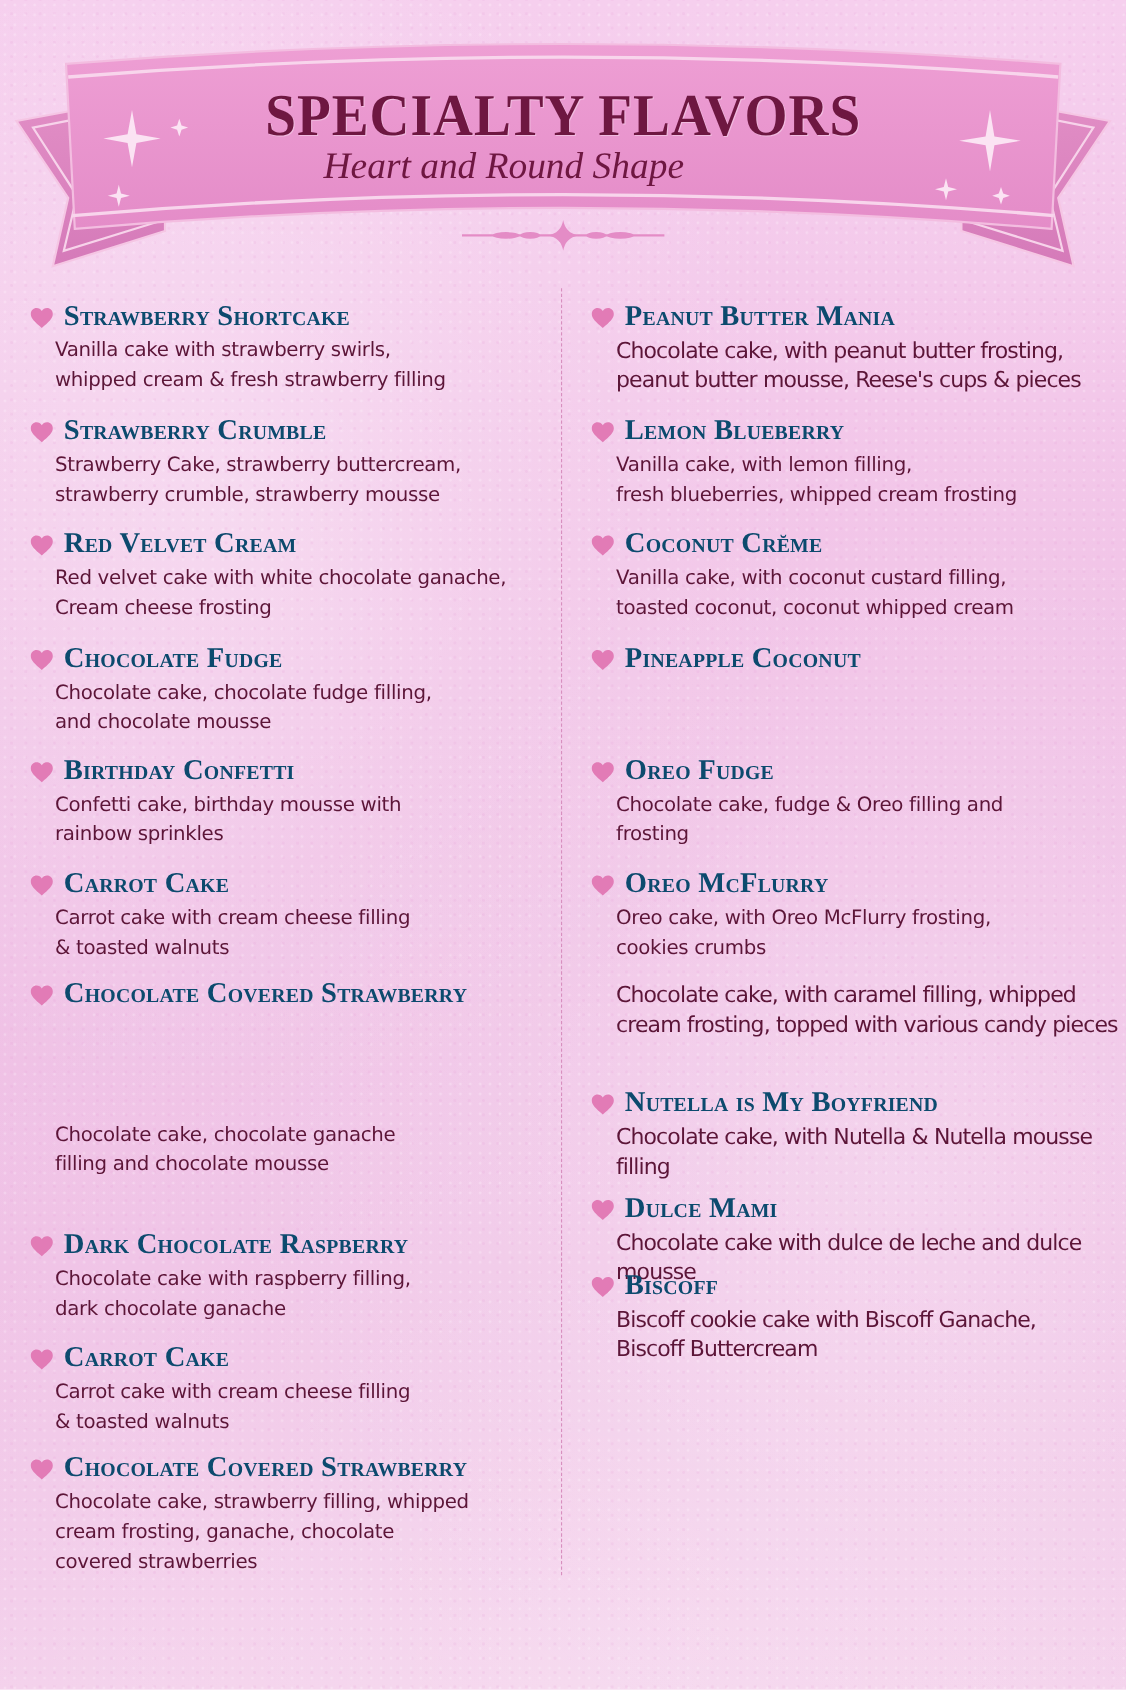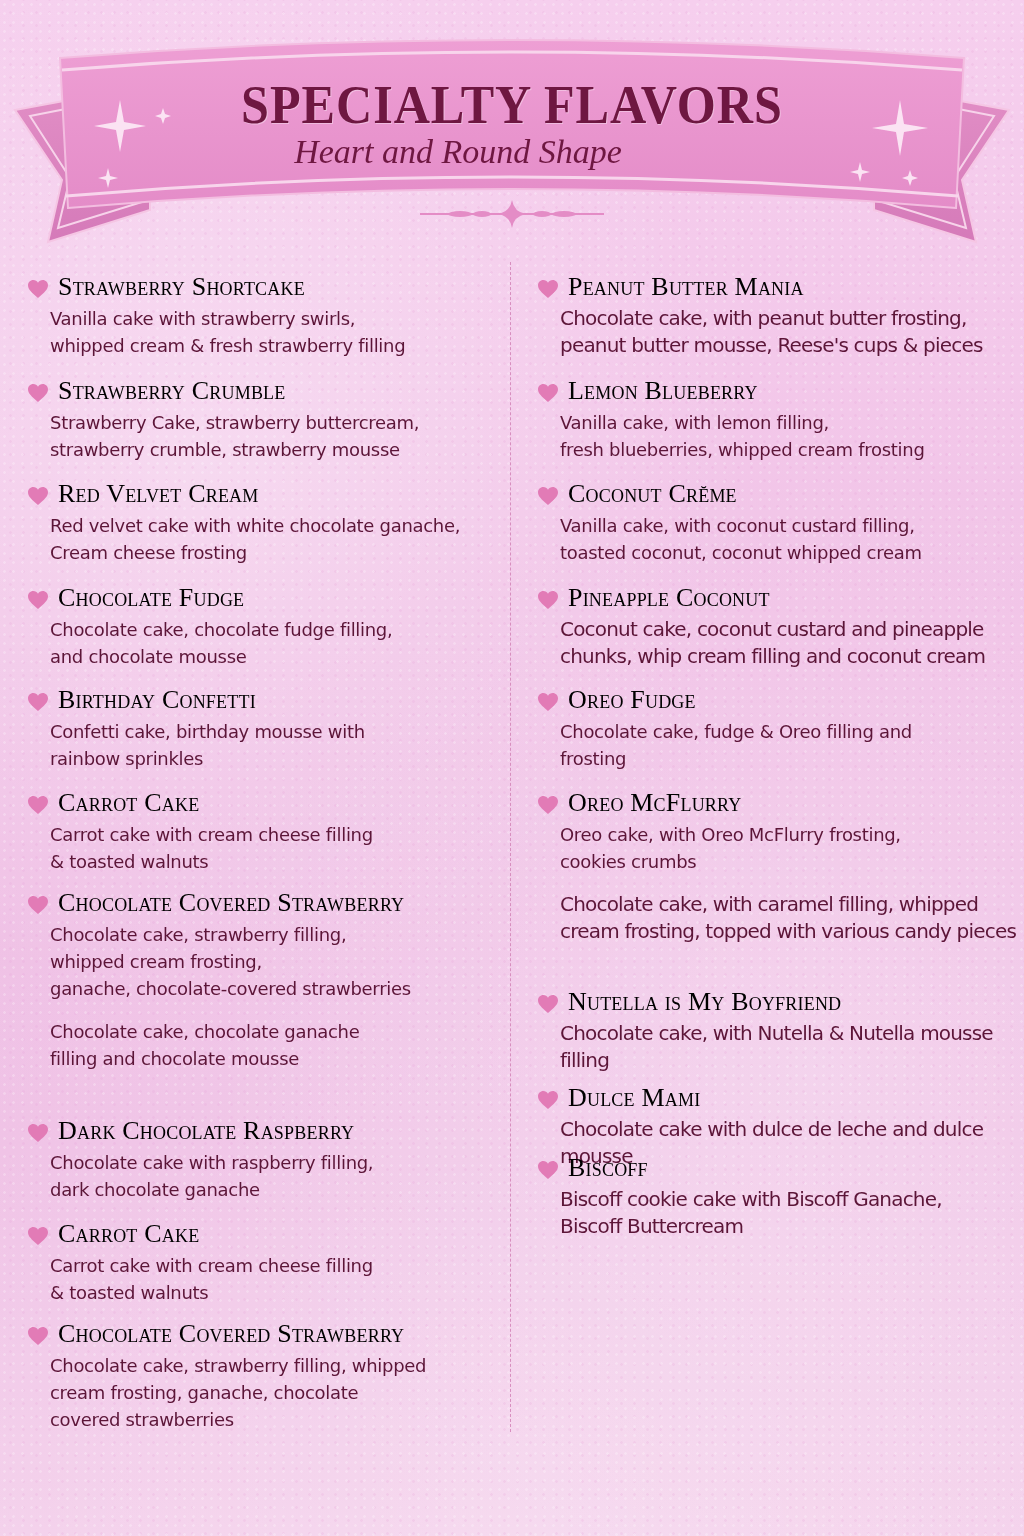--- a/index.html
+++ b/index.html
@@ -54,25 +54,25 @@
   .divider {
     position: absolute; left: 510px; top: 262px; width: 0; height: 1170px;
     border-left: 1.5px dashed #d88fbf;
   }
 
   .item { position: absolute; left: 0; width: 100%; }
   .item-head { display: flex; align-items: center; height: 30px; }
   .heart { width: 22px; height: 20px; margin-left: -1px; margin-right: 9px; flex: 0 0 auto; margin-top: 4px; }
   .item-name {
     font-family: "Liberation Serif", "DejaVu Serif", serif;
-    font-weight: normal;
+    font-weight: bold;
     font-variant: small-caps;
     font-size: 26px;
     letter-spacing: 0.2px;
-    color: #000000;
+    color: #0c4a6e;
     white-space: nowrap;
     line-height: 30px;
   }
   .item-desc {
     margin-left: 22px;
     font-family: "DejaVu Sans", sans-serif;
     font-size: 18px;
     color: #5c1538;
     line-height: 27px;
     white-space: pre-line;
@@ -200,23 +200,20 @@
 &amp; toasted walnuts</div>
   </div>
 
   <div class="item" style="top:616px">
     <div class="item-head">
       <svg class="heart" viewBox="0 0 24 22">
           <path d="M12 21 C5 15 1 11.5 1 7 C1 3.5 3.6 1 6.8 1 C9 1 10.9 2.2 12 4 C13.1 2.2 15 1 17.2 1 C20.4 1 23 3.5 23 7 C23 11.5 19 15 12 21 Z" fill="#e27bb6"></path>
         </svg>
       <span class="item-name">Chocolate Covered Strawberry</span>
     </div>
-    <div class="item-desc">Chocolate cake, strawberry filling,
-whipped cream frosting,
-ganache, chocolate-covered strawberries</div>
   </div>
 
   <div class="item" style="top:743px">
     <div class="item-desc">Chocolate cake, chocolate ganache
 filling and chocolate mousse</div>
   </div>
 
   <div class="item" style="top:844px">
     <div class="item-head">
       <svg class="heart" viewBox="0 0 24 22">
@@ -286,22 +283,20 @@
 toasted coconut, coconut whipped cream</div>
   </div>
 
   <div class="item" style="top:311px">
     <div class="item-head">
       <svg class="heart" viewBox="0 0 24 22">
           <path d="M12 21 C5 15 1 11.5 1 7 C1 3.5 3.6 1 6.8 1 C9 1 10.9 2.2 12 4 C13.1 2.2 15 1 17.2 1 C20.4 1 23 3.5 23 7 C23 11.5 19 15 12 21 Z" fill="#e27bb6"></path>
         </svg>
       <span class="item-name">Pineapple Coconut</span>
     </div>
-    <div class="item-desc tight">Coconut cake, coconut custard and pineapple
-chunks, whip cream filling and coconut cream</div>
   </div>
 
   <div class="item" style="top:413px">
     <div class="item-head">
       <svg class="heart" viewBox="0 0 24 22">
           <path d="M12 21 C5 15 1 11.5 1 7 C1 3.5 3.6 1 6.8 1 C9 1 10.9 2.2 12 4 C13.1 2.2 15 1 17.2 1 C20.4 1 23 3.5 23 7 C23 11.5 19 15 12 21 Z" fill="#e27bb6"></path>
         </svg>
       <span class="item-name">Oreo Fudge</span>
     </div>
     <div class="item-desc">Chocolate cake, fudge &amp; Oreo filling and

